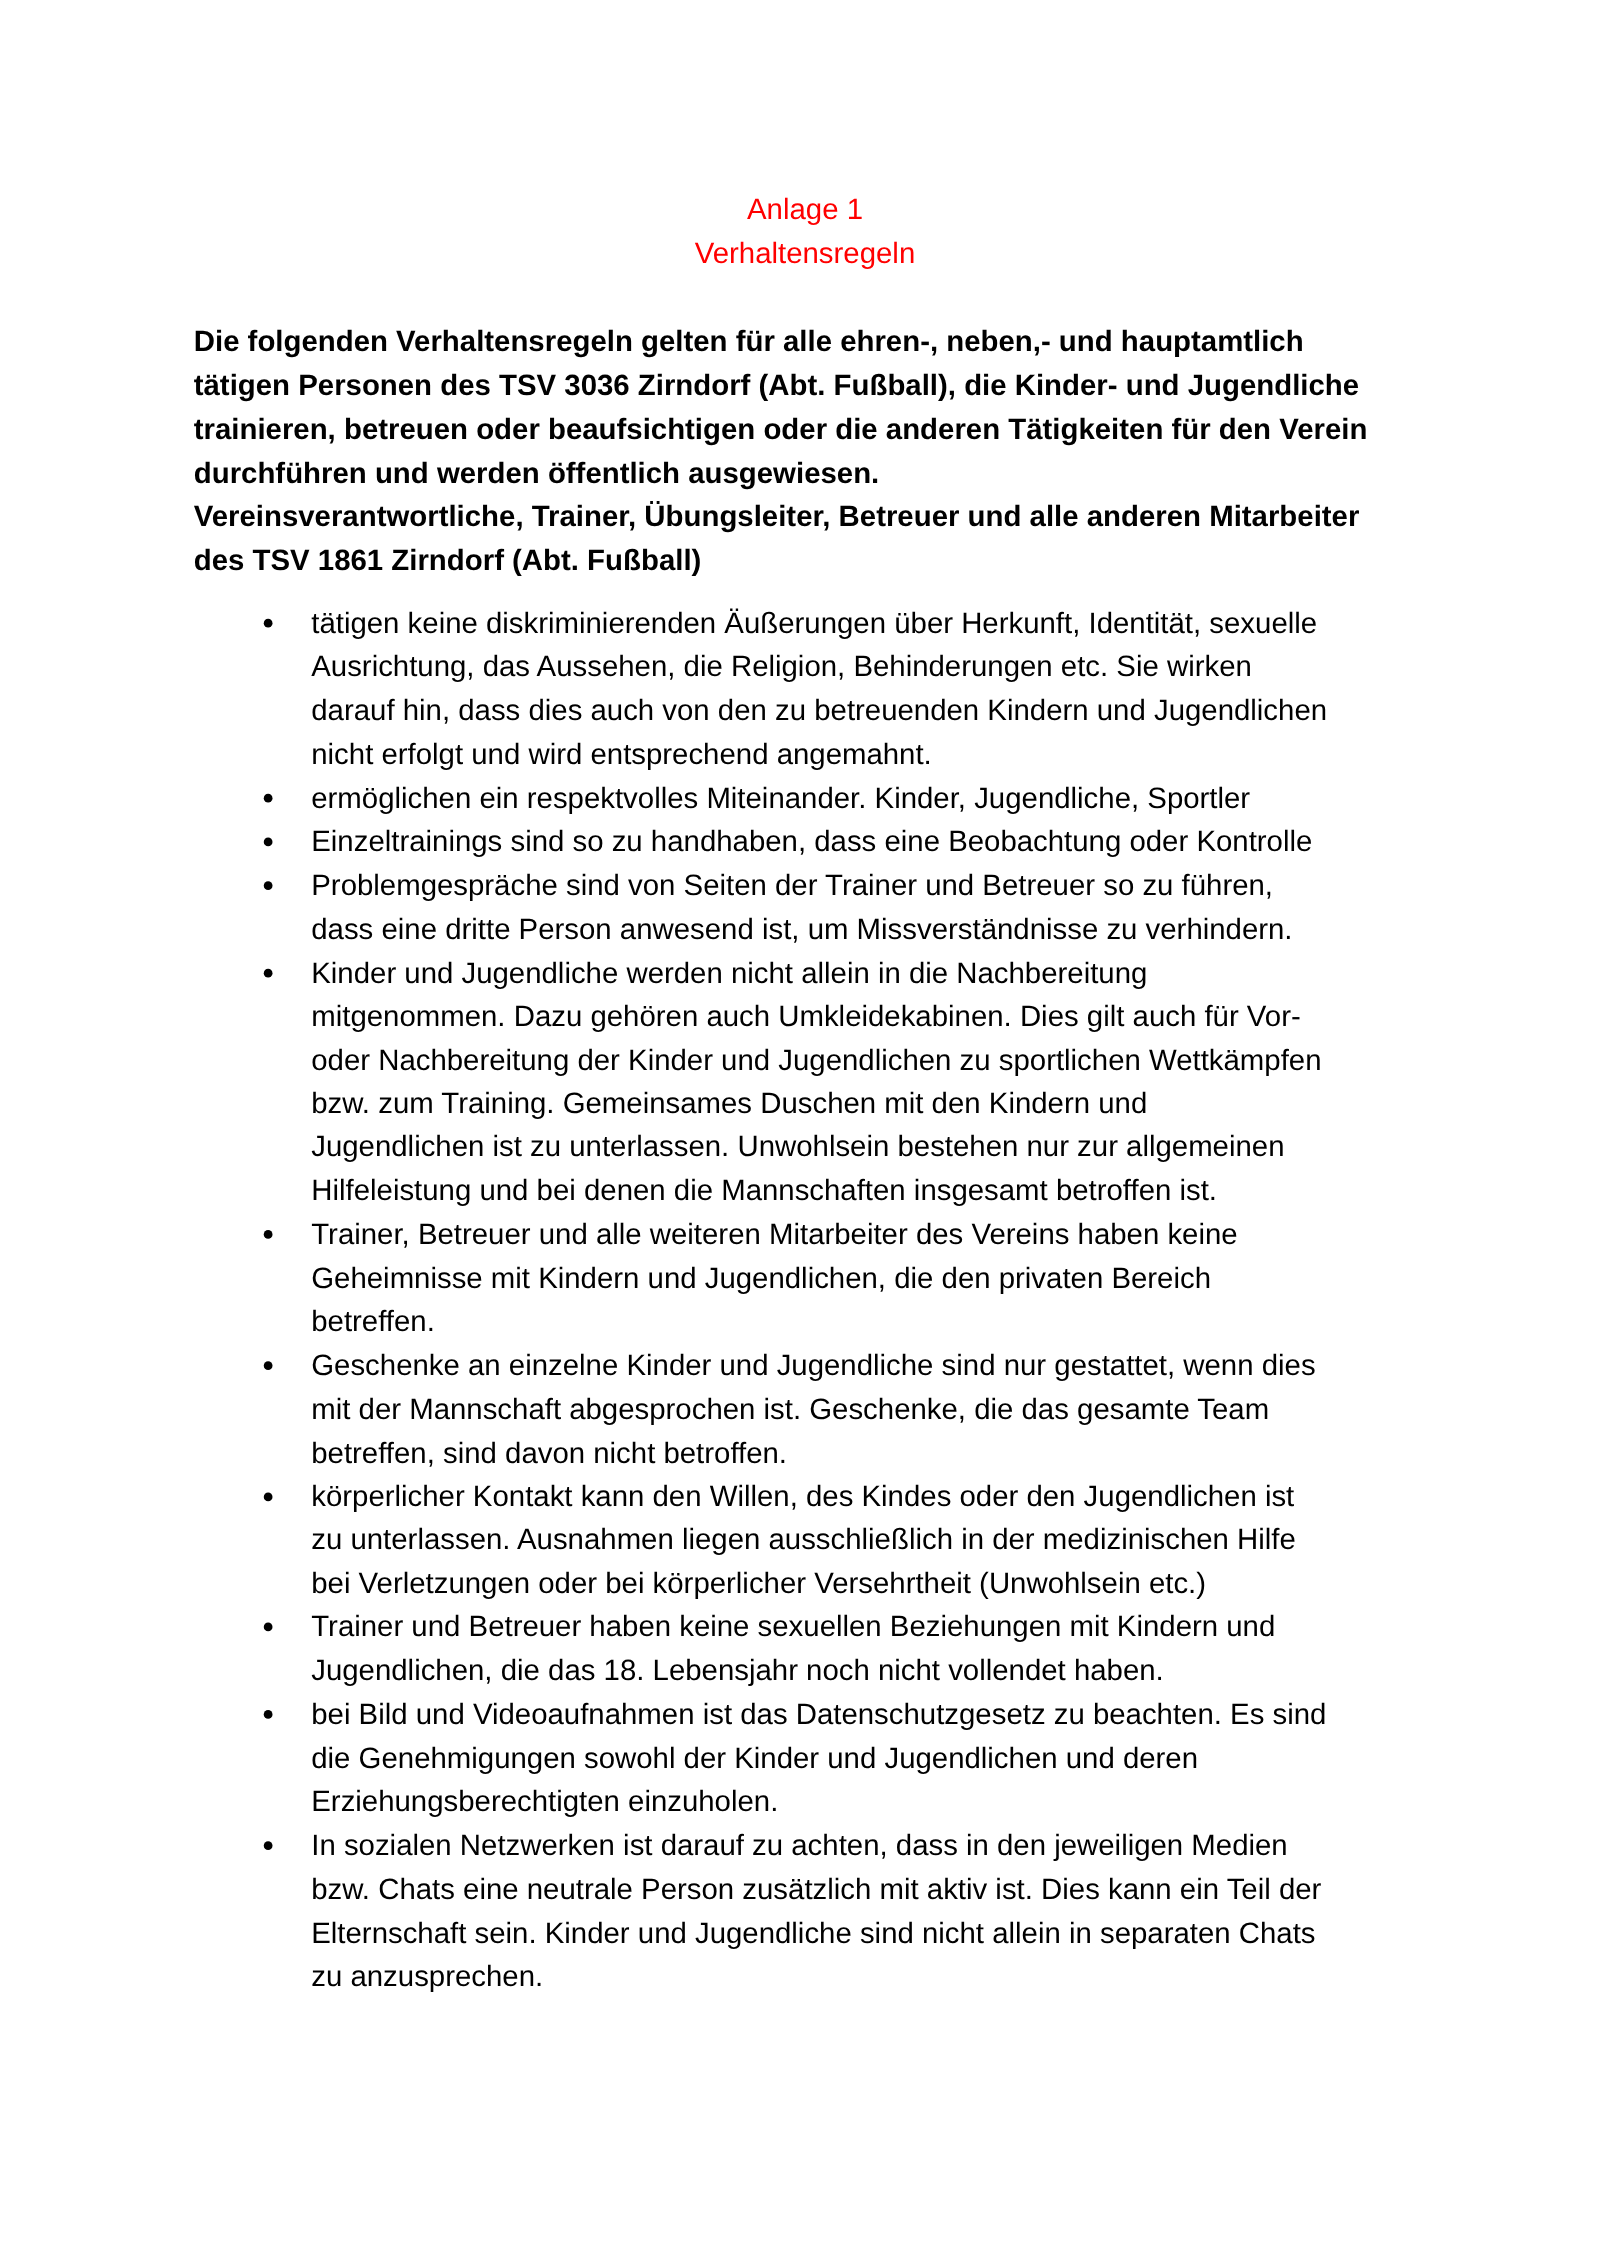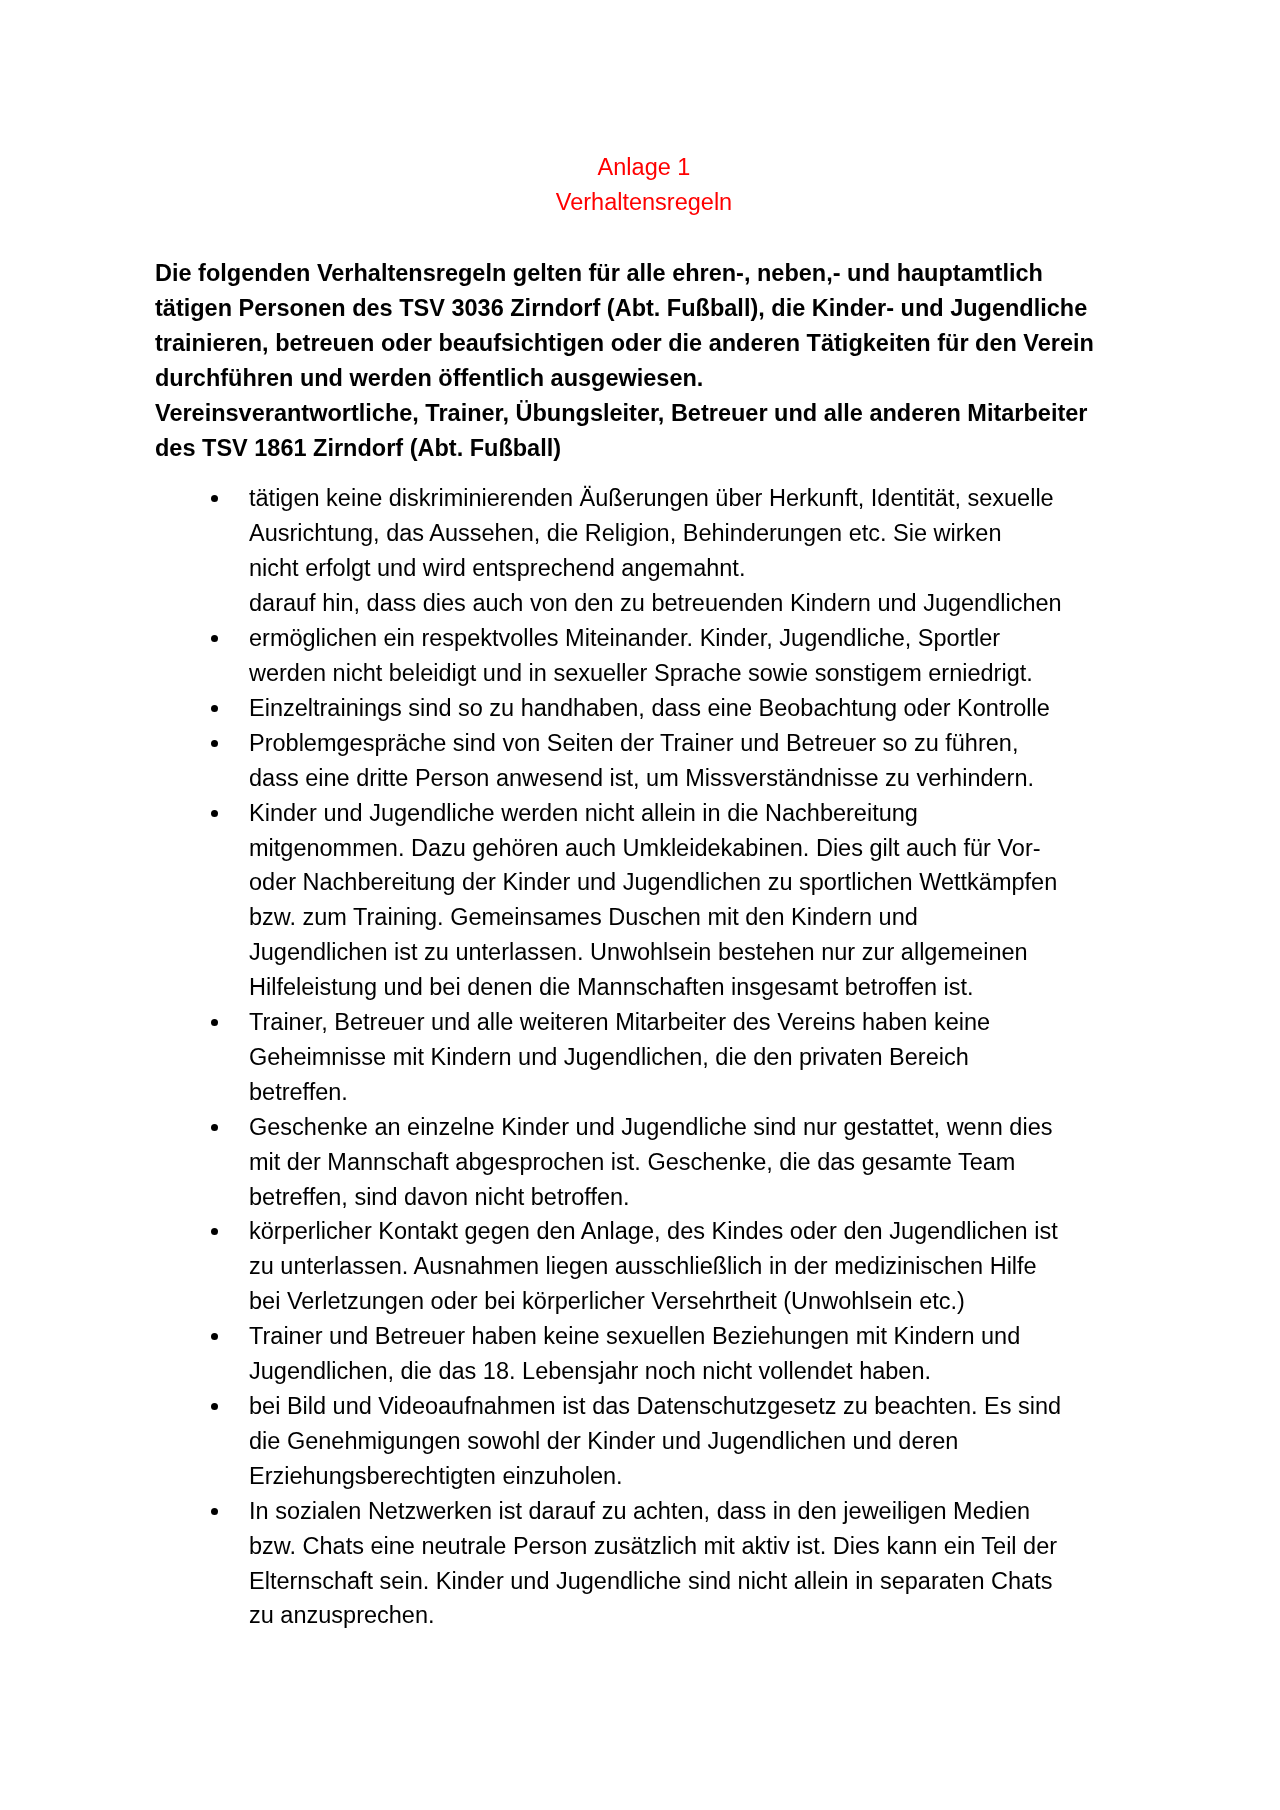--- a/index.html
+++ b/index.html
@@ -83,27 +83,26 @@
       <div class="intro-line">durchführen und werden öffentlich ausgewiesen.</div>
       <div class="intro-line">Vereinsverantwortliche, Trainer, Übungsleiter, Betreuer und alle anderen Mitarbeiter</div>
       <div class="intro-line">des TSV 1861 Zirndorf (Abt. Fußball)</div>
     </div>
 
     <ul class="rules">
       <li>
         <span class="bullet"></span>
         <span class="line">tätigen keine diskriminierenden Äußerungen über Herkunft, Identität, sexuelle</span>
         <span class="line">Ausrichtung, das Aussehen, die Religion, Behinderungen etc. Sie wirken</span>
+        <span class="line">darauf hin, dass dies auch von den zu betreuenden Kindern und Jugendlichen</span>
         <span class="line">nicht erfolgt und wird entsprechend angemahnt.</span>
-        <span class="line">darauf hin, dass dies auch von den zu betreuenden Kindern und Jugendlichen</span>
       </li>
       <li>
         <span class="bullet"></span>
         <span class="line">ermöglichen ein respektvolles Miteinander. Kinder, Jugendliche, Sportler</span>
-        <span class="line">werden nicht beleidigt und in sexueller Sprache sowie sonstigem erniedrigt.</span>
       </li>
       <li>
         <span class="bullet"></span>
         <span class="line">Einzeltrainings sind so zu handhaben, dass eine Beobachtung oder Kontrolle</span>
       </li>
       <li>
         <span class="bullet"></span>
         <span class="line">Problemgespräche sind von Seiten der Trainer und Betreuer so zu führen,</span>
         <span class="line">dass eine dritte Person anwesend ist, um Missverständnisse zu verhindern.</span>
       </li>
@@ -123,21 +122,21 @@
         <span class="line">betreffen.</span>
       </li>
       <li>
         <span class="bullet"></span>
         <span class="line">Geschenke an einzelne Kinder und Jugendliche sind nur gestattet, wenn dies</span>
         <span class="line">mit der Mannschaft abgesprochen ist. Geschenke, die das gesamte Team</span>
         <span class="line">betreffen, sind davon nicht betroffen.</span>
       </li>
       <li>
         <span class="bullet"></span>
-        <span class="line">körperlicher Kontakt gegen den Anlage, des Kindes oder den Jugendlichen ist</span>
+        <span class="line">körperlicher Kontakt kann den Willen, des Kindes oder den Jugendlichen ist</span>
         <span class="line">zu unterlassen. Ausnahmen liegen ausschließlich in der medizinischen Hilfe</span>
         <span class="line">bei Verletzungen oder bei körperlicher Versehrtheit (Unwohlsein etc.)</span>
       </li>
       <li>
         <span class="bullet"></span>
         <span class="line">Trainer und Betreuer haben keine sexuellen Beziehungen mit Kindern und</span>
         <span class="line">Jugendlichen, die das 18. Lebensjahr noch nicht vollendet haben.</span>
       </li>
       <li>
         <span class="bullet"></span>

